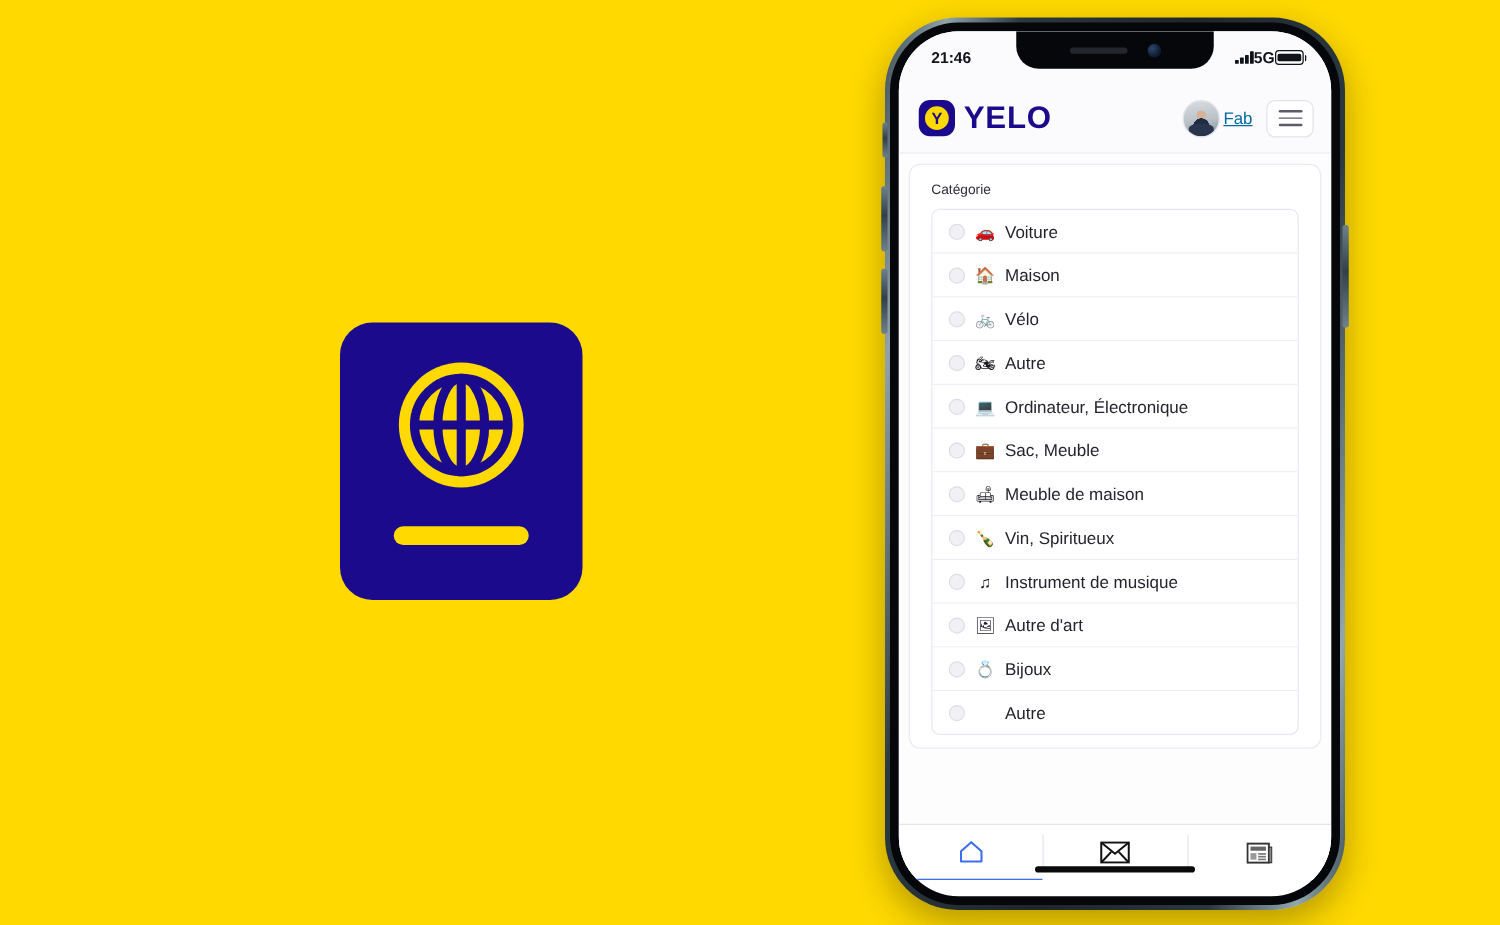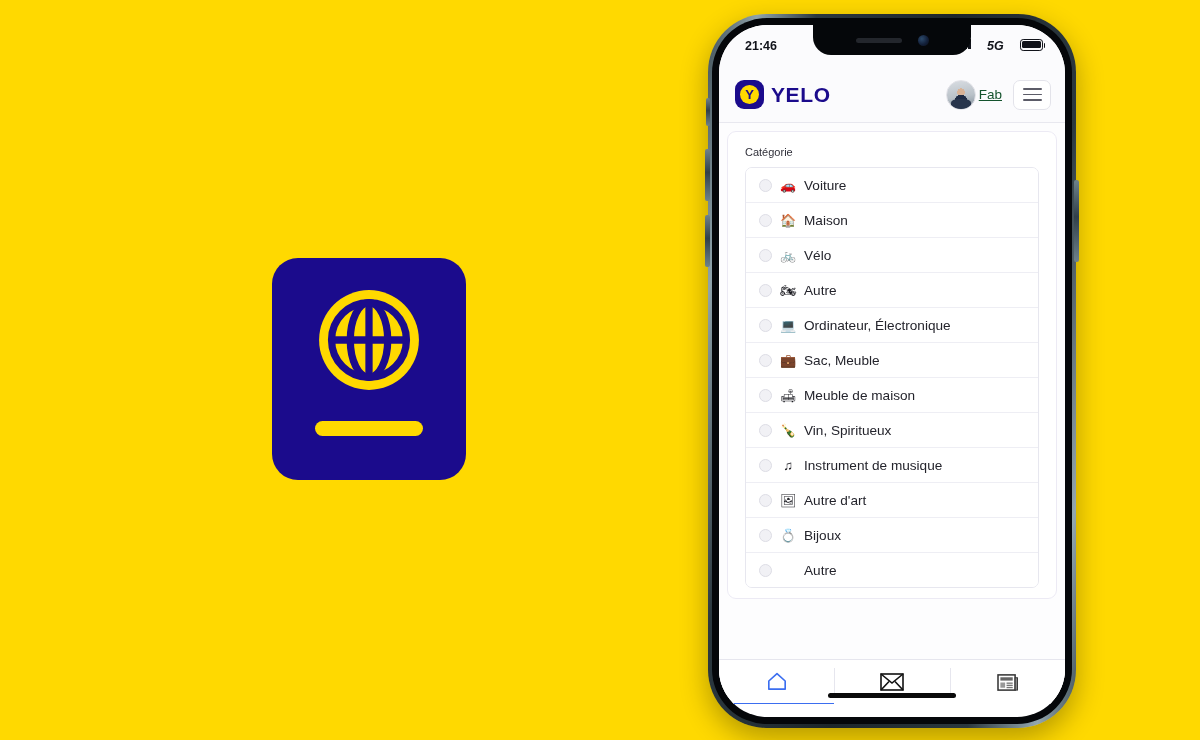--- a/index.html
+++ b/index.html
@@ -111,21 +111,21 @@
     border-bottom-right-radius: 18px;
     display: flex;
     align-items: center;
     justify-content: center;
     gap: 16px;
     z-index: 5;
   }
   .notch-speaker { width: 46px; height: 5px; border-radius: 3px; background: #23262c; }
   .notch-camera  { width: 11px; height: 11px; border-radius: 50%;
                    background: radial-gradient(circle at 35% 35%, #2c4a6b 0%, #13203a 55%, #0a0d14 100%); }
-  .status-right { display: flex; gap: 16px; font-style: italic; }
+  .status-right { display: flex; align-items: center; gap: 0; }
   .signal-bars { display: flex; align-items: flex-end; gap: 1.5px; height: 10px; }
   .signal-bars i { width: 2.5px; background: #11131a; border-radius: 0.5px; display:block; }
   .signal-bars i:nth-child(1){height:3.5px}
   .signal-bars i:nth-child(2){height:5.5px}
   .signal-bars i:nth-child(3){height:7.5px}
   .signal-bars i:nth-child(4){height:10px}
   .net-label { font-size: 12.5px; font-weight: bold; letter-spacing: .2px; }
   .battery {
     width: 23px; height: 11.5px; border: 1.3px solid #11131a;
     border-radius: 3.2px; position: relative; box-sizing: border-box; padding: 1.3px;
@@ -152,41 +152,41 @@
     width: 29px; height: 29px; border-radius: 9px; background: #1B0B8C;
     display:flex; align-items:center; justify-content:center;
   }
   .brand-mark-inner {
     width: 19px; height: 19px; border-radius: 50%; background: #FFD900;
     display:flex; align-items:center; justify-content:center;
     font-size: 13px; font-weight: bold; color:#1B0B8C; line-height:1;
     font-family:"Liberation Sans", sans-serif;
   }
   .brand-text {
-    font-size: 21px; font-weight: bold; color:#1B0B8C; letter-spacing:.6px;
+    font-size: 25px; font-weight: bold; color:#1B0B8C; letter-spacing:.6px;
   }
   .header-right { display:flex; align-items:center; gap:11px; }
   .user-chip { display:flex; align-items:center; gap:3px; }
   .avatar {
     width: 30px; height:30px; border-radius:50%;
     background:
       radial-gradient(circle at 50% 72%, #1f2c45 0 26%, rgba(31,44,69,0) 27%),
       radial-gradient(circle at 50% 40%, #d8b296 0 17%, rgba(216,178,150,0) 18%),
       linear-gradient(170deg,#d9dde2 0%,#b9c1c8 55%,#7d8a96 100%);
     border: 1px solid #e2e2e8;
     box-sizing: border-box;
     overflow:hidden;
     position:relative;
   }
   .avatar::after{
     content:""; position:absolute; left:15%; bottom:0; width:70%; height:34%;
     background:#28354c; border-radius: 40% 40% 0 0;
   }
   .user-name {
-    font-size: 13.5px; color:#14532d; text-decoration: underline;
+    font-size: 13.5px; color:#0369a1; text-decoration: underline;
   }
   .hamburger {
     width: 38px; height:30px; border:1px solid #e3e3ea; border-radius:7px;
     background:#fff; display:flex; flex-direction:column; align-items:center;
     justify-content:center; gap:4px; box-sizing:border-box;
   }
   .hamburger i { display:block; width:19px; height:1.8px; background:#5c5c68; border-radius:1px; }
 
   
   .page-body {

